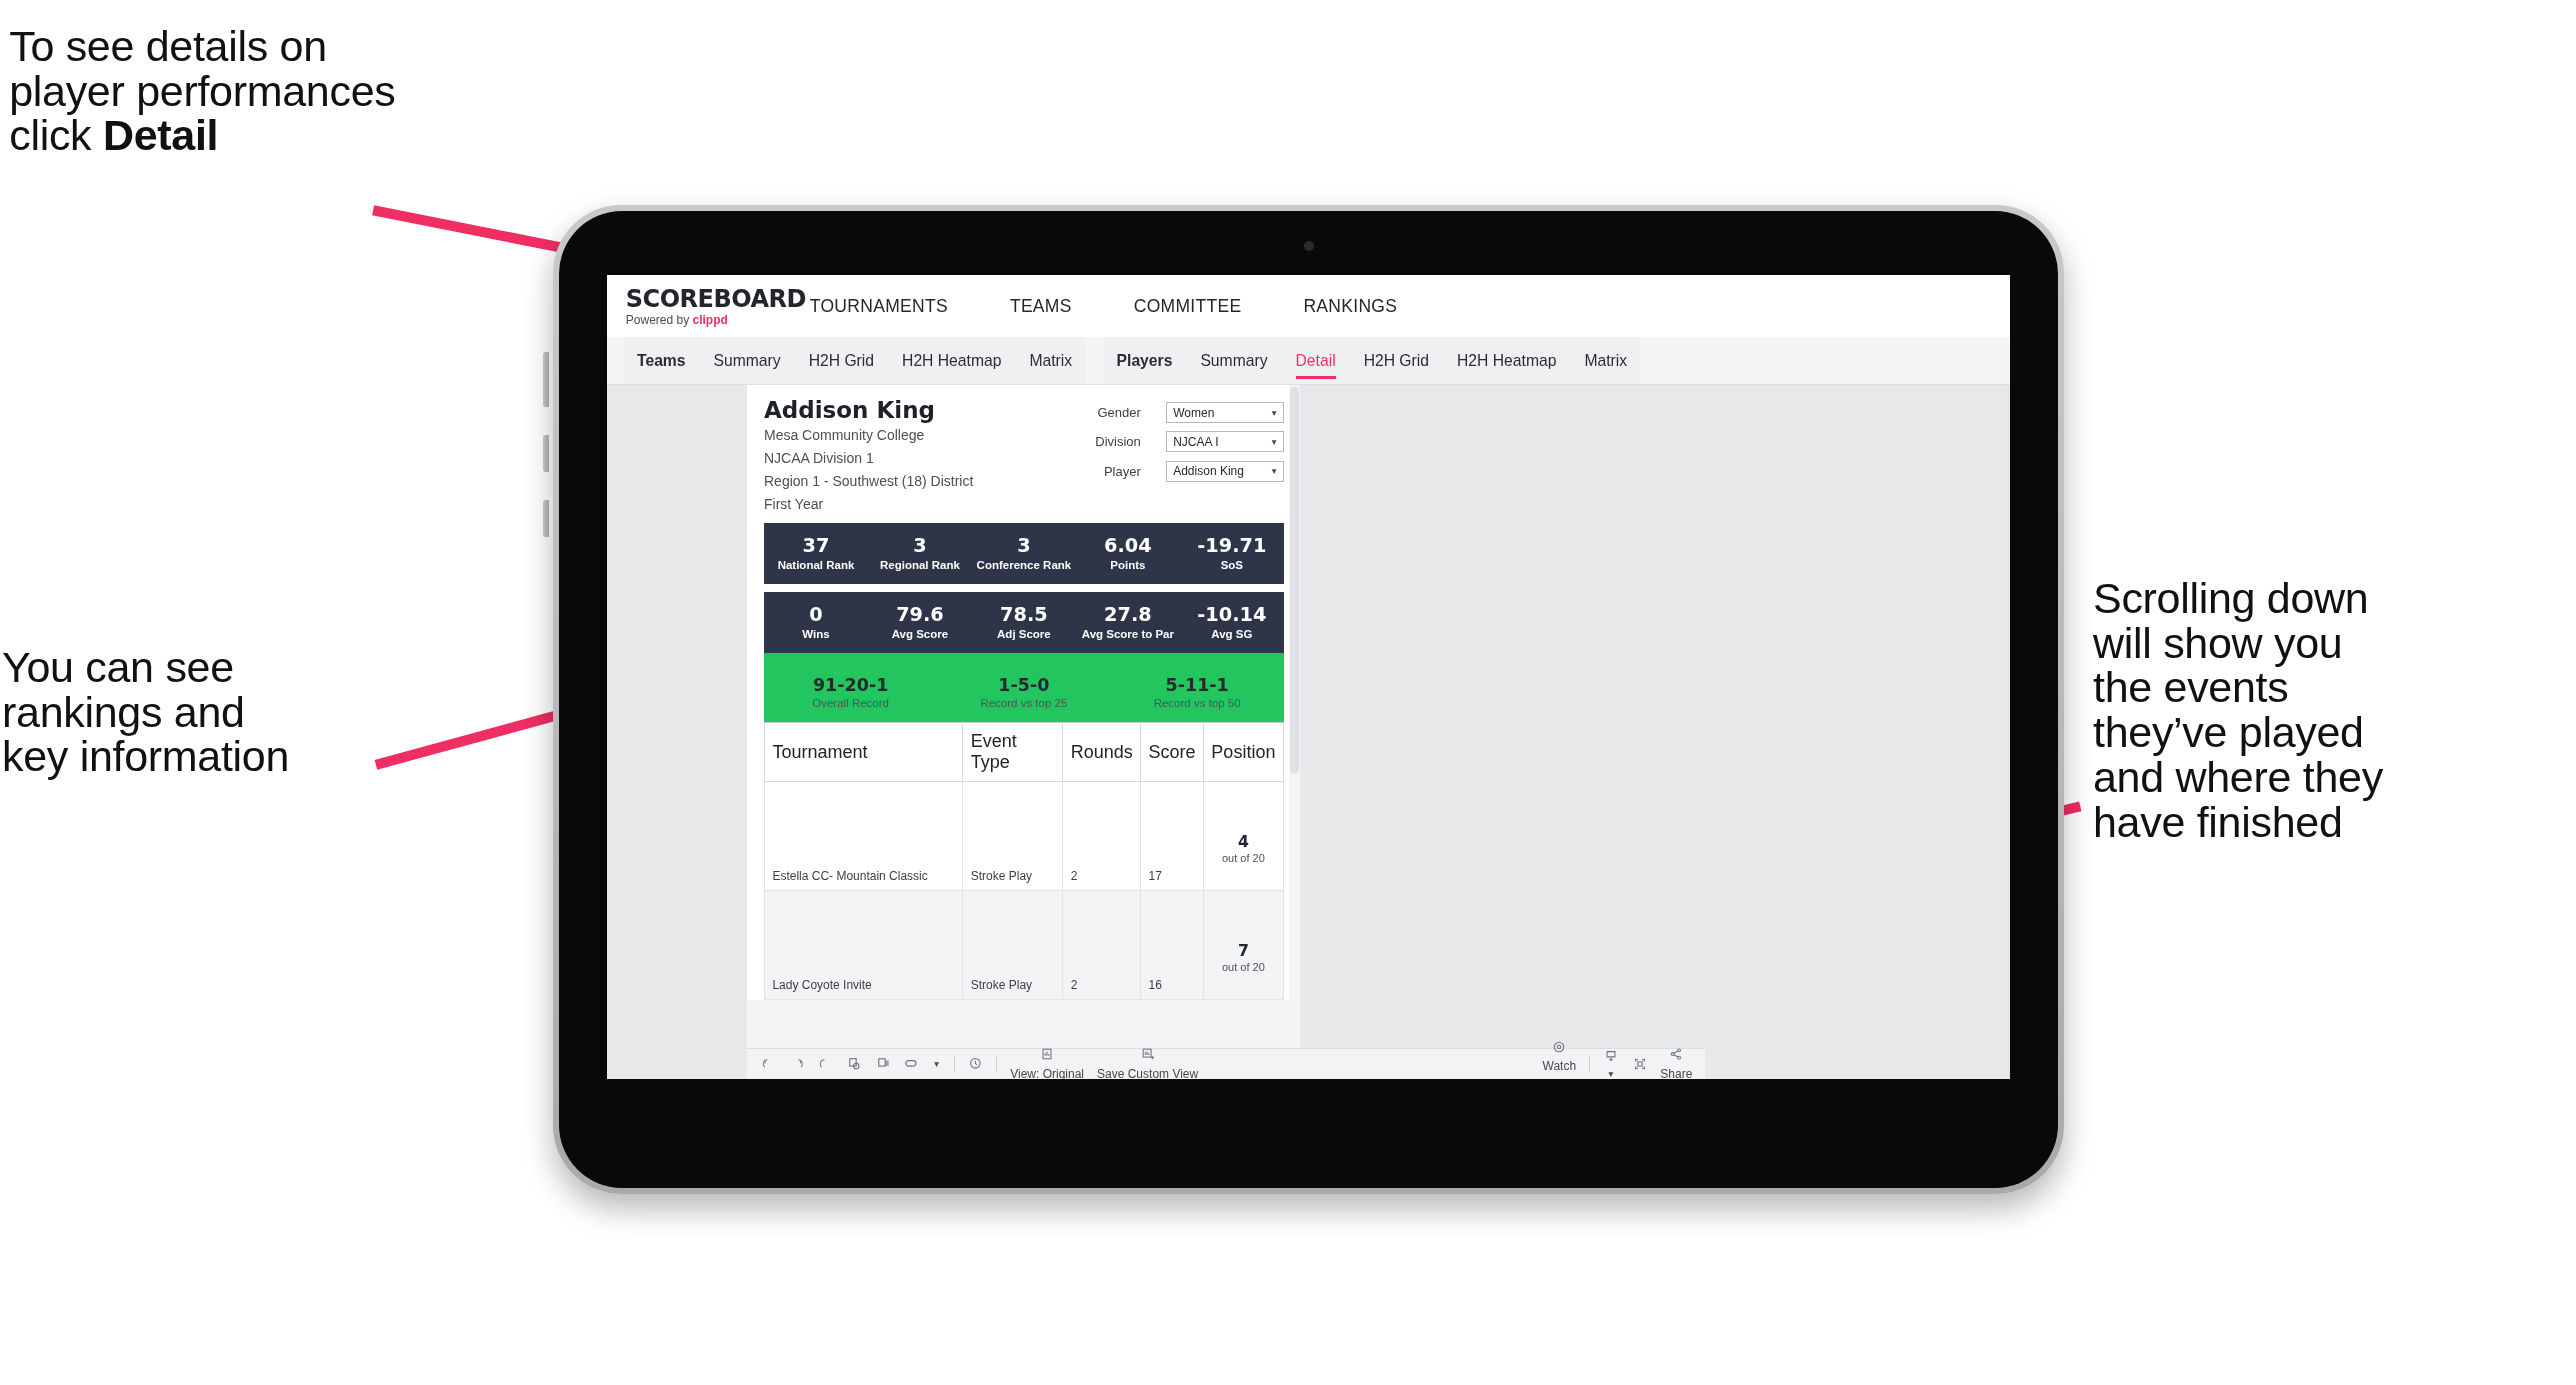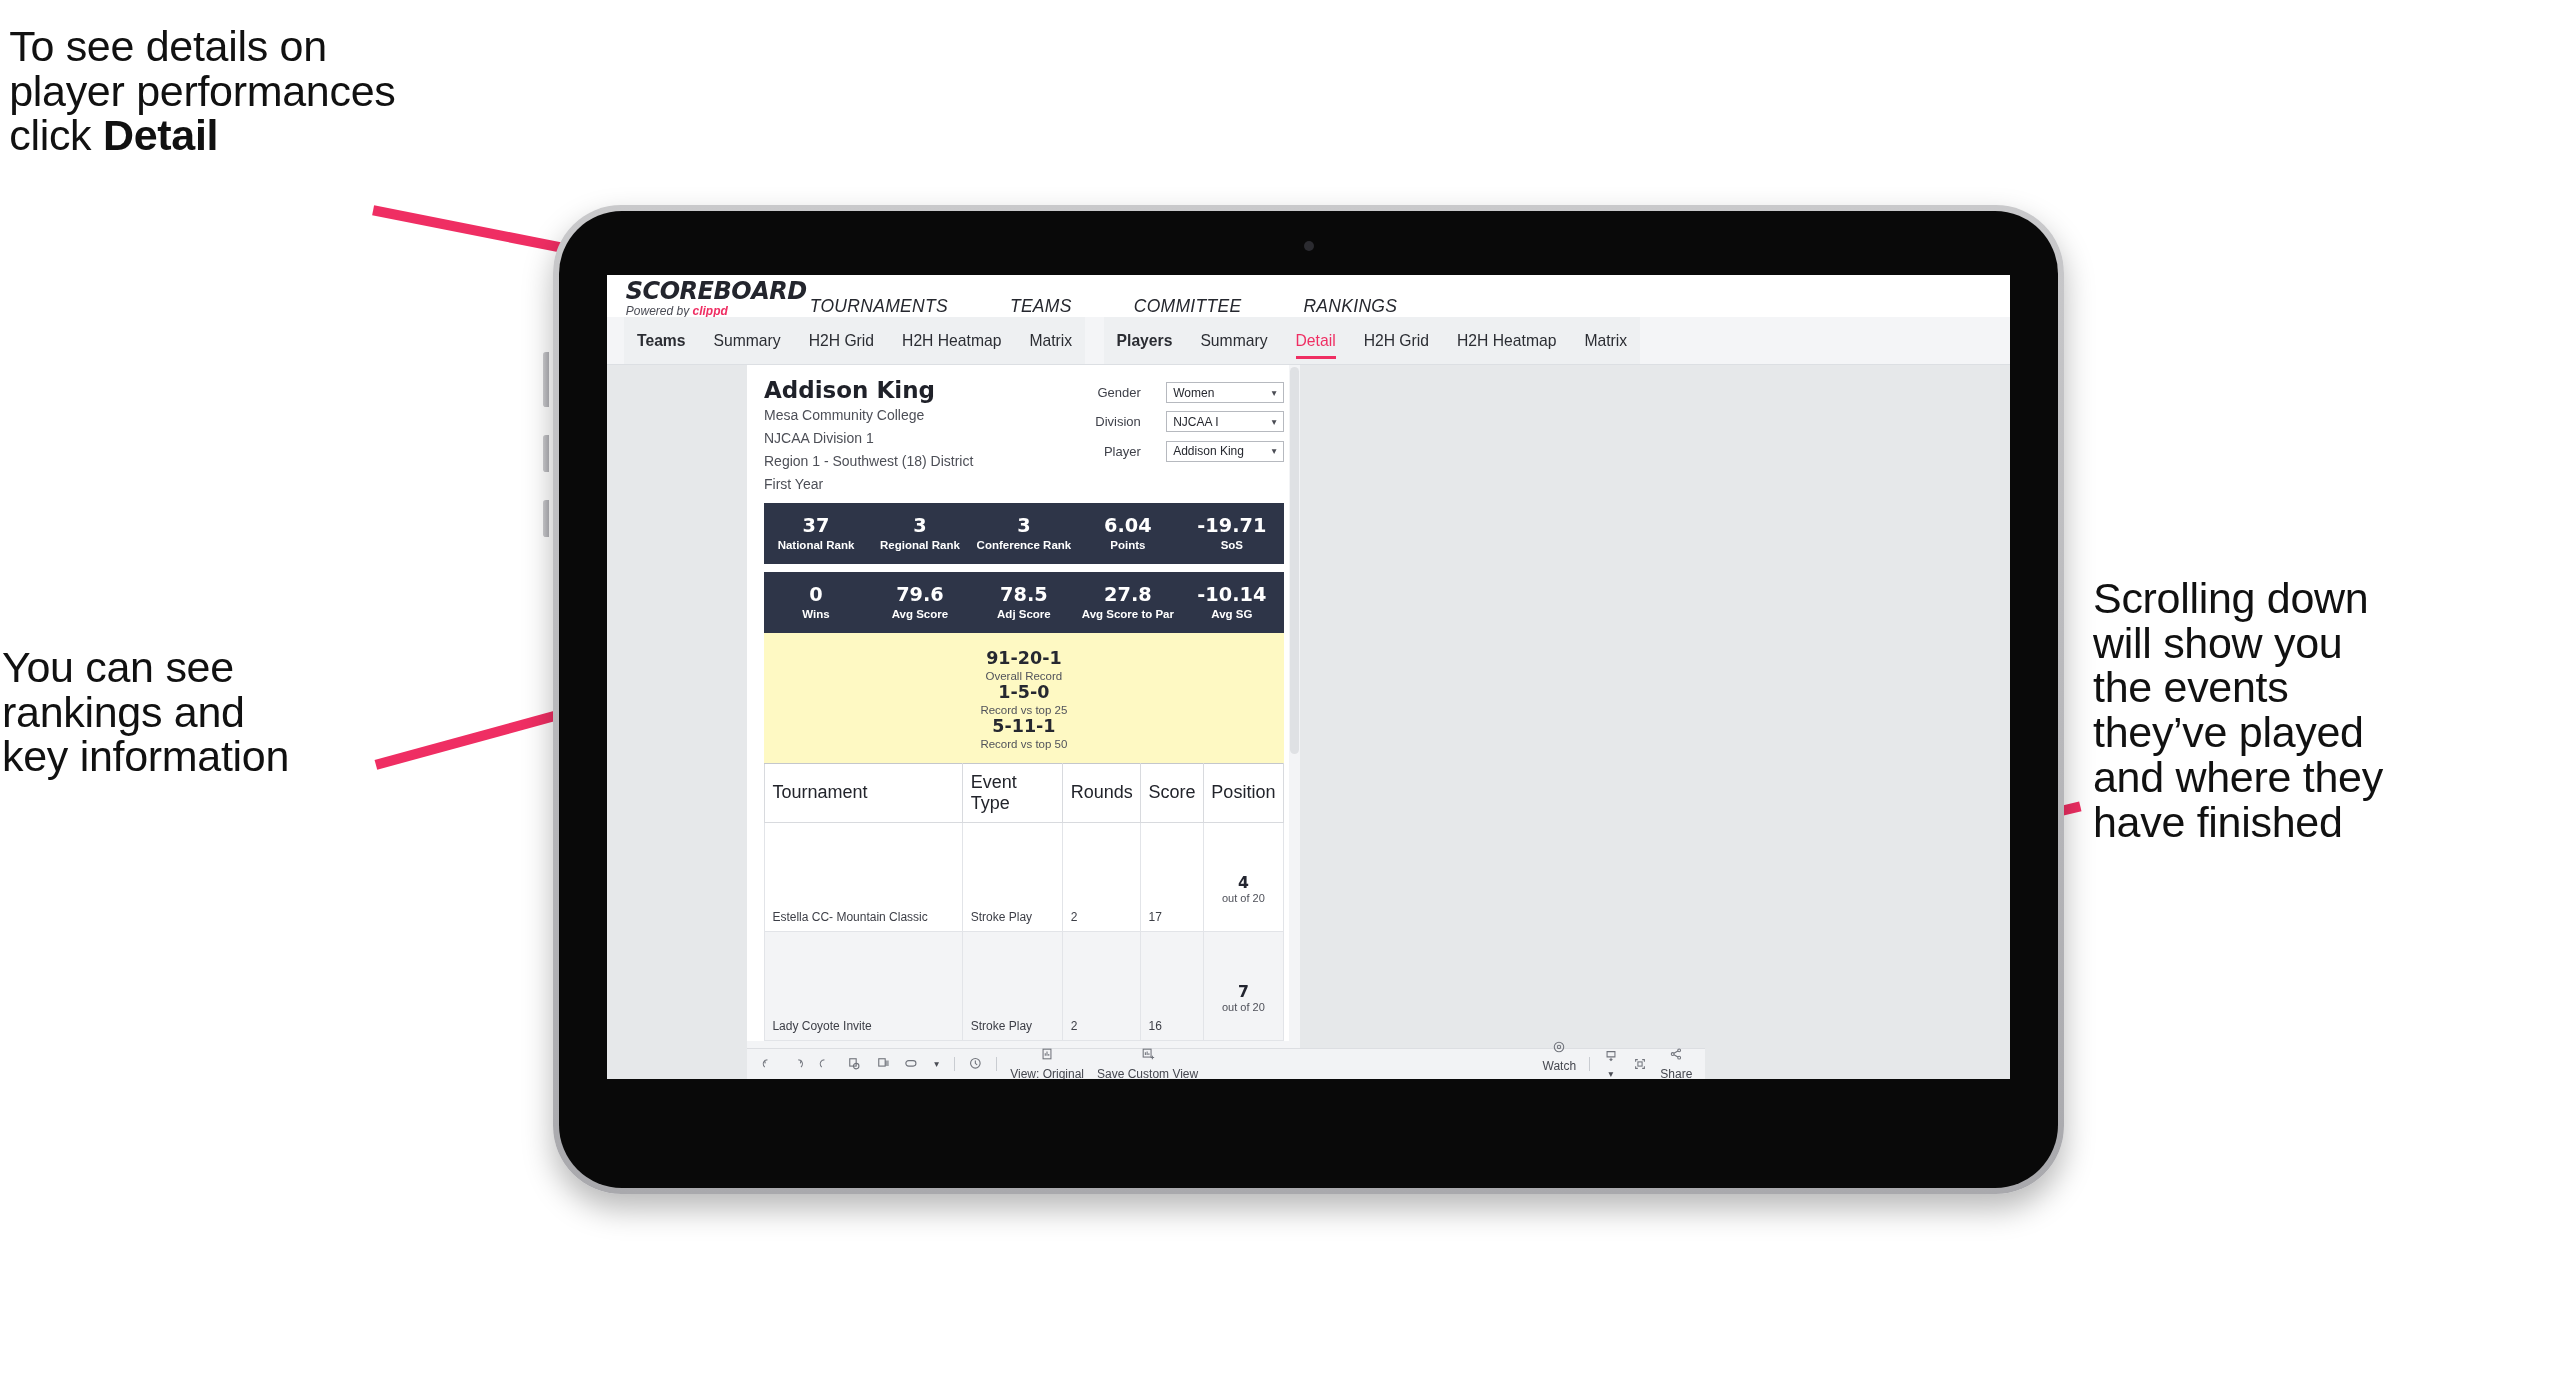--- a/index.html
+++ b/index.html
@@ -68,25 +68,24 @@
     width: 100%; height: 100%;
     background: #e6e8ea;
     overflow: hidden;
     position: relative;
     display: flex; flex-direction: column;
   }
 
   
   .topnav {
     background: #ffffff;
-    height: 42px;
-    display: flex; align-items: flex-end;
+    height: 62px;
+    display: flex; align-items: center;
     padding-left: 18.4px;
     flex: none;
-    font-style: italic;
   }
   .brand { display: flex; flex-direction: column; justify-content: center;
            width: 153px; flex: none; }
   .brand .bname {
     font-family: "DejaVu Sans", sans-serif;
     font-weight: 700; font-size: 24px; letter-spacing: -0.5px;
     color: #23252d; line-height: 1;
   }
   .brand .bsub { font-size: 12px; color: #4a4c55; margin-top: 2.8px; line-height:1; }
   .brand .bsub span.clippd { color: #ef2e63; font-weight: 700; }
@@ -149,21 +148,21 @@
     background: #2e3548; display: flex; margin-top: 8.3px;
     padding: 12px 0 13px 0;
   }
   .band .cell { flex: 1; text-align: center; color: #ffffff; }
   .band .cv {
     font-family: "DejaVu Sans", sans-serif;
     font-size: 19.3px; font-weight: 700; line-height: 1.15;
   }
   .band .cl { font-size: 11.5px; font-weight: 700; margin-top: 1.8px; }
 
-  .records { display: flex; padding: 15px 0 13px 0; background:#fef9c3;flex-direction:column; }
+  .records { display: flex; padding: 22px 0 13px 0; background:#22c55e; }
   .records .cell { flex: 1; text-align: center; }
   .records .cv {
     font-family: "DejaVu Sans", sans-serif;
     font-size: 17.5px; font-weight: 700; color: #262830; line-height: 1.2;
   }
   .records .cl { font-size: 11.5px; color: #51535b; margin-top: 0.9px; }
 
   
   .tbl { width: 100%; border-collapse: collapse; background: #fff; }
   .tbl th {

